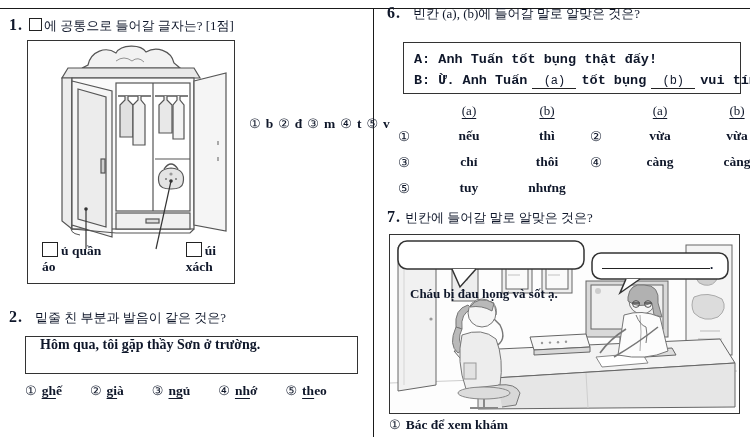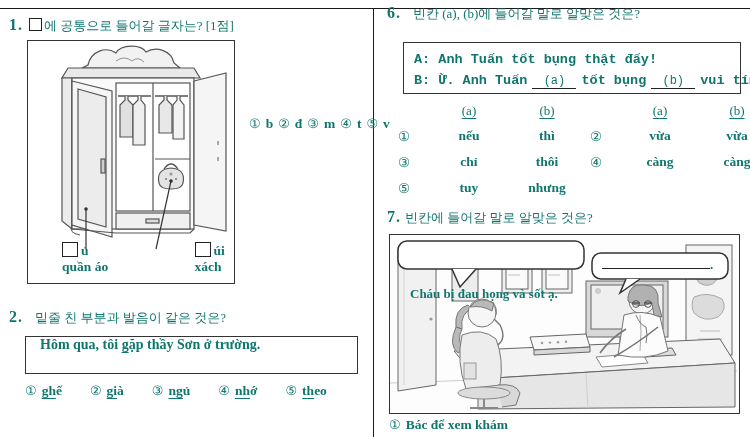--- a/index.html
+++ b/index.html
@@ -1,17 +1,17 @@
 <!DOCTYPE html>
 <html><head>
 <meta charset="utf-8">
 <style>
   html,body{margin:0;padding:0;background:#fff;}
   #page{position:relative;width:750px;height:437px;background:#fff;overflow:hidden;
-        font-family:"Liberation Serif","DejaVu Serif",serif;color:#0f766e;}
+        font-family:"Liberation Serif","DejaVu Serif",serif;color:#0f172a;}
   .topline{position:absolute;left:0;top:8px;width:750px;height:0;border-top:1.6px solid #1a1a1a;}
   .vdivider{position:absolute;left:373px;top:8px;width:0;height:429px;border-left:1.4px solid #1a1a1a;}
   .qheader{position:absolute;white-space:nowrap;}
   .qnum{font-weight:bold;font-size:16px;letter-spacing:1px;}
   .kr{font-size:13px;font-family:"Liberation Serif","DejaVu Serif",serif;}
   .inline-box{display:inline-block;width:11px;height:11px;border:1.2px solid #222;vertical-align:-1px;margin:0 2px;}
   .figbox{position:absolute;border:1.3px solid #333;background:#fff;}
   .viet{font-family:"Liberation Serif","DejaVu Serif",serif;font-weight:bold;font-size:13.5px;}
   .choice-col{position:absolute;display:flex;flex-direction:row;gap:5px;}
   .choice-item{white-space:nowrap;font-size:13.5px;}
@@ -88,21 +88,21 @@
 
         <path d="M44,188 L88,192 L162,192 L166,188"></path>
         <path d="M44,184 q-4,8 8,10" stroke-width="1"></path>
 
         <circle cx="58" cy="168" r="1.8" fill="#333" stroke="none"></circle>
         <line x1="58" y1="168" x2="58" y2="208" stroke="#333"></line>
         <circle cx="143" cy="140" r="1.8" fill="#333" stroke="none"></circle>
         <line x1="143" y1="140" x2="128" y2="208" stroke="#333"></line>
       </g>
     </svg>
-    <div class="lblrow" style="left:14px;bottom:8px;gap:83px;margin-left:20px;">
+    <div class="lblrow" style="left:14px;bottom:8px;gap:83px;">
       <span class="viet"><span class="lblbox"></span><span>ủ quần áo</span></span>
       <span class="viet"><span class="lblbox"></span><span>úi xách</span></span>
     </div>
   </div>
 
   <div class="choice-col" style="left:249px;top:116px;">
     <div class="choice-item"><span class="cnum">①</span><span class="viet">b</span></div>
     <div class="choice-item"><span class="cnum">②</span><span class="viet">đ</span></div>
     <div class="choice-item"><span class="cnum">③</span><span class="viet">m</span></div>
     <div class="choice-item"><span class="cnum">④</span><span class="viet">t</span></div>

